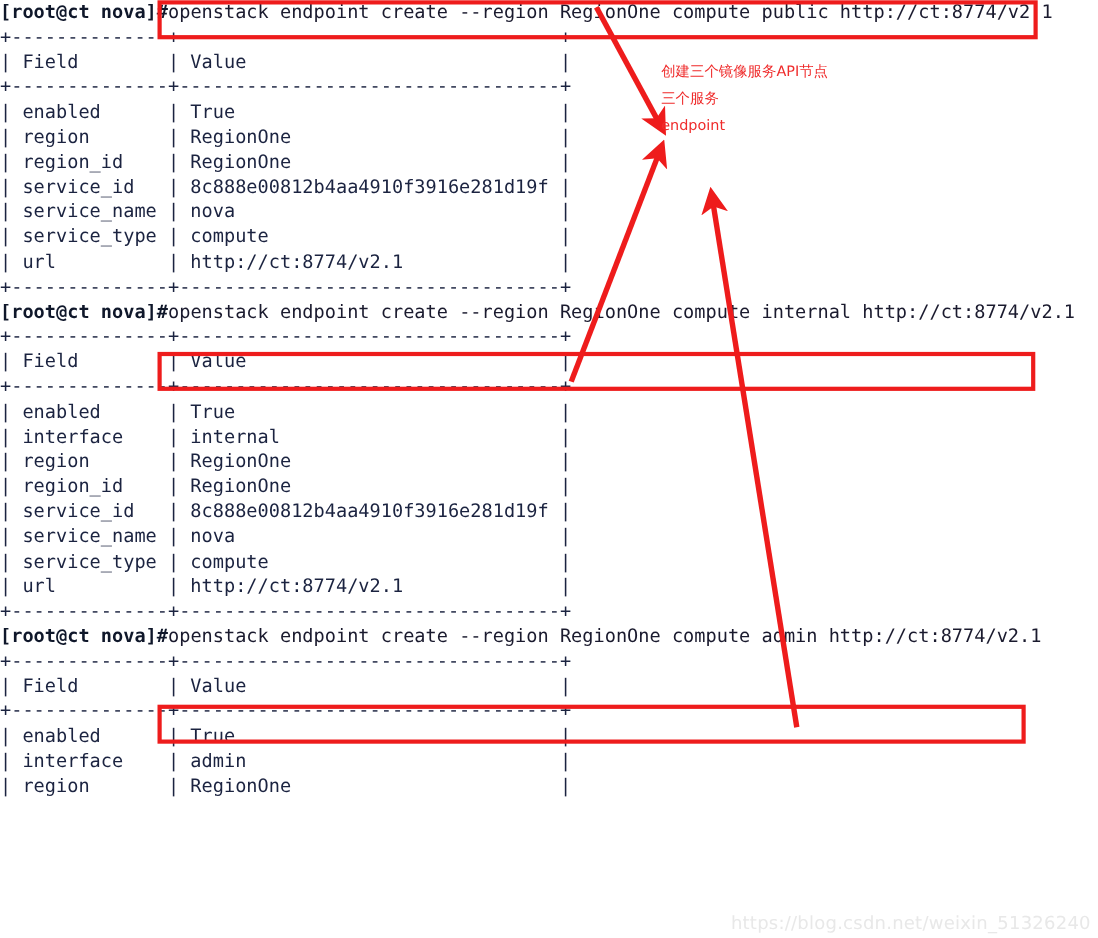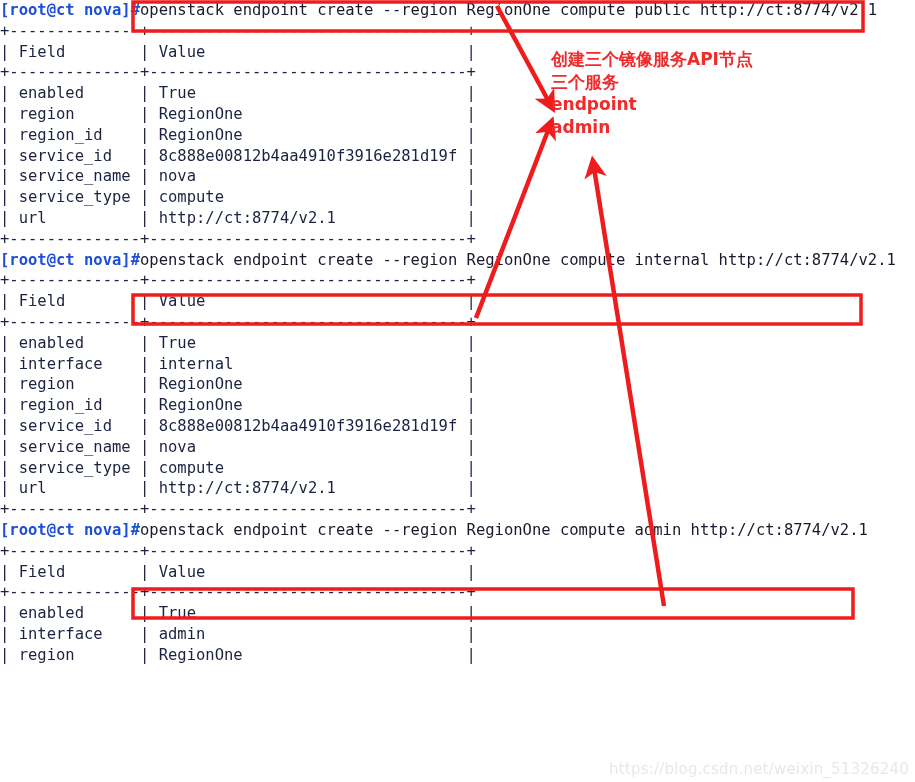--- a/index.html
+++ b/index.html
@@ -35,21 +35,21 @@
     white-space: pre;
     color: #1a1a2e;
     letter-spacing: 0px;
   }
 
   .line.prompt-line {
     font-weight: bold;
   }
 
   .prompt {
-    color: #1d4ed8;
+    color: #0f172a;
     font-weight: bold;
     text-align: right;
   }
   .cmd {
     color: #1a1a2e;
     font-weight: normal;
   }
 
   .tbl {
     color: #1b2340;
@@ -63,22 +63,22 @@
     width: 915px;
     height: 782px;
     z-index: 3;
     pointer-events: none;
   }
 
   .note {
     position: absolute;
     color: #ef2b2b;
     font-family: "DejaVu Sans", "Liberation Sans", sans-serif;
-    font-weight: bold;
-    font-size: 17px;
+    font-weight: normal;
+    font-size: 12px;
     line-height: 22.5px;
     white-space: nowrap;
     z-index: 4;
   }
 
   .watermark {
     position: absolute;
     right: 6px;
     bottom: 4px;
     color: #e8e8e8;
@@ -124,21 +124,20 @@
     <div class="line tbl"><span>+--------------+----------------------------------+</span></div>
     <div class="line tbl"><span>| enabled      | True                             |</span></div>
     <div class="line tbl"><span>| interface    | admin                            |</span></div>
     <div class="line tbl"><span>| region       | RegionOne                        |</span></div>
   </div>
 
 <div class="note" style="left:551px; top:48px;">
   <div>创建三个镜像服务API节点</div>
   <div>三个服务</div>
   <div>endpoint</div>
-  <div>admin</div>
 </div>
 
 <svg id="overlay" viewBox="0 0 915 782">
   <defs>
     <marker id="arrowhead" markerWidth="5" markerHeight="5" refX="2.2" refY="2.5" orient="auto" markerUnits="strokeWidth">
       <path d="M0,0 L5,2.5 L0,5 L1.3,2.5 z" fill="#ee1c1c"></path>
     </marker>
   </defs>
 
   <rect x="133" y="2" width="730" height="29" fill="none" stroke="#ee1c1c" stroke-width="3.5"></rect>

